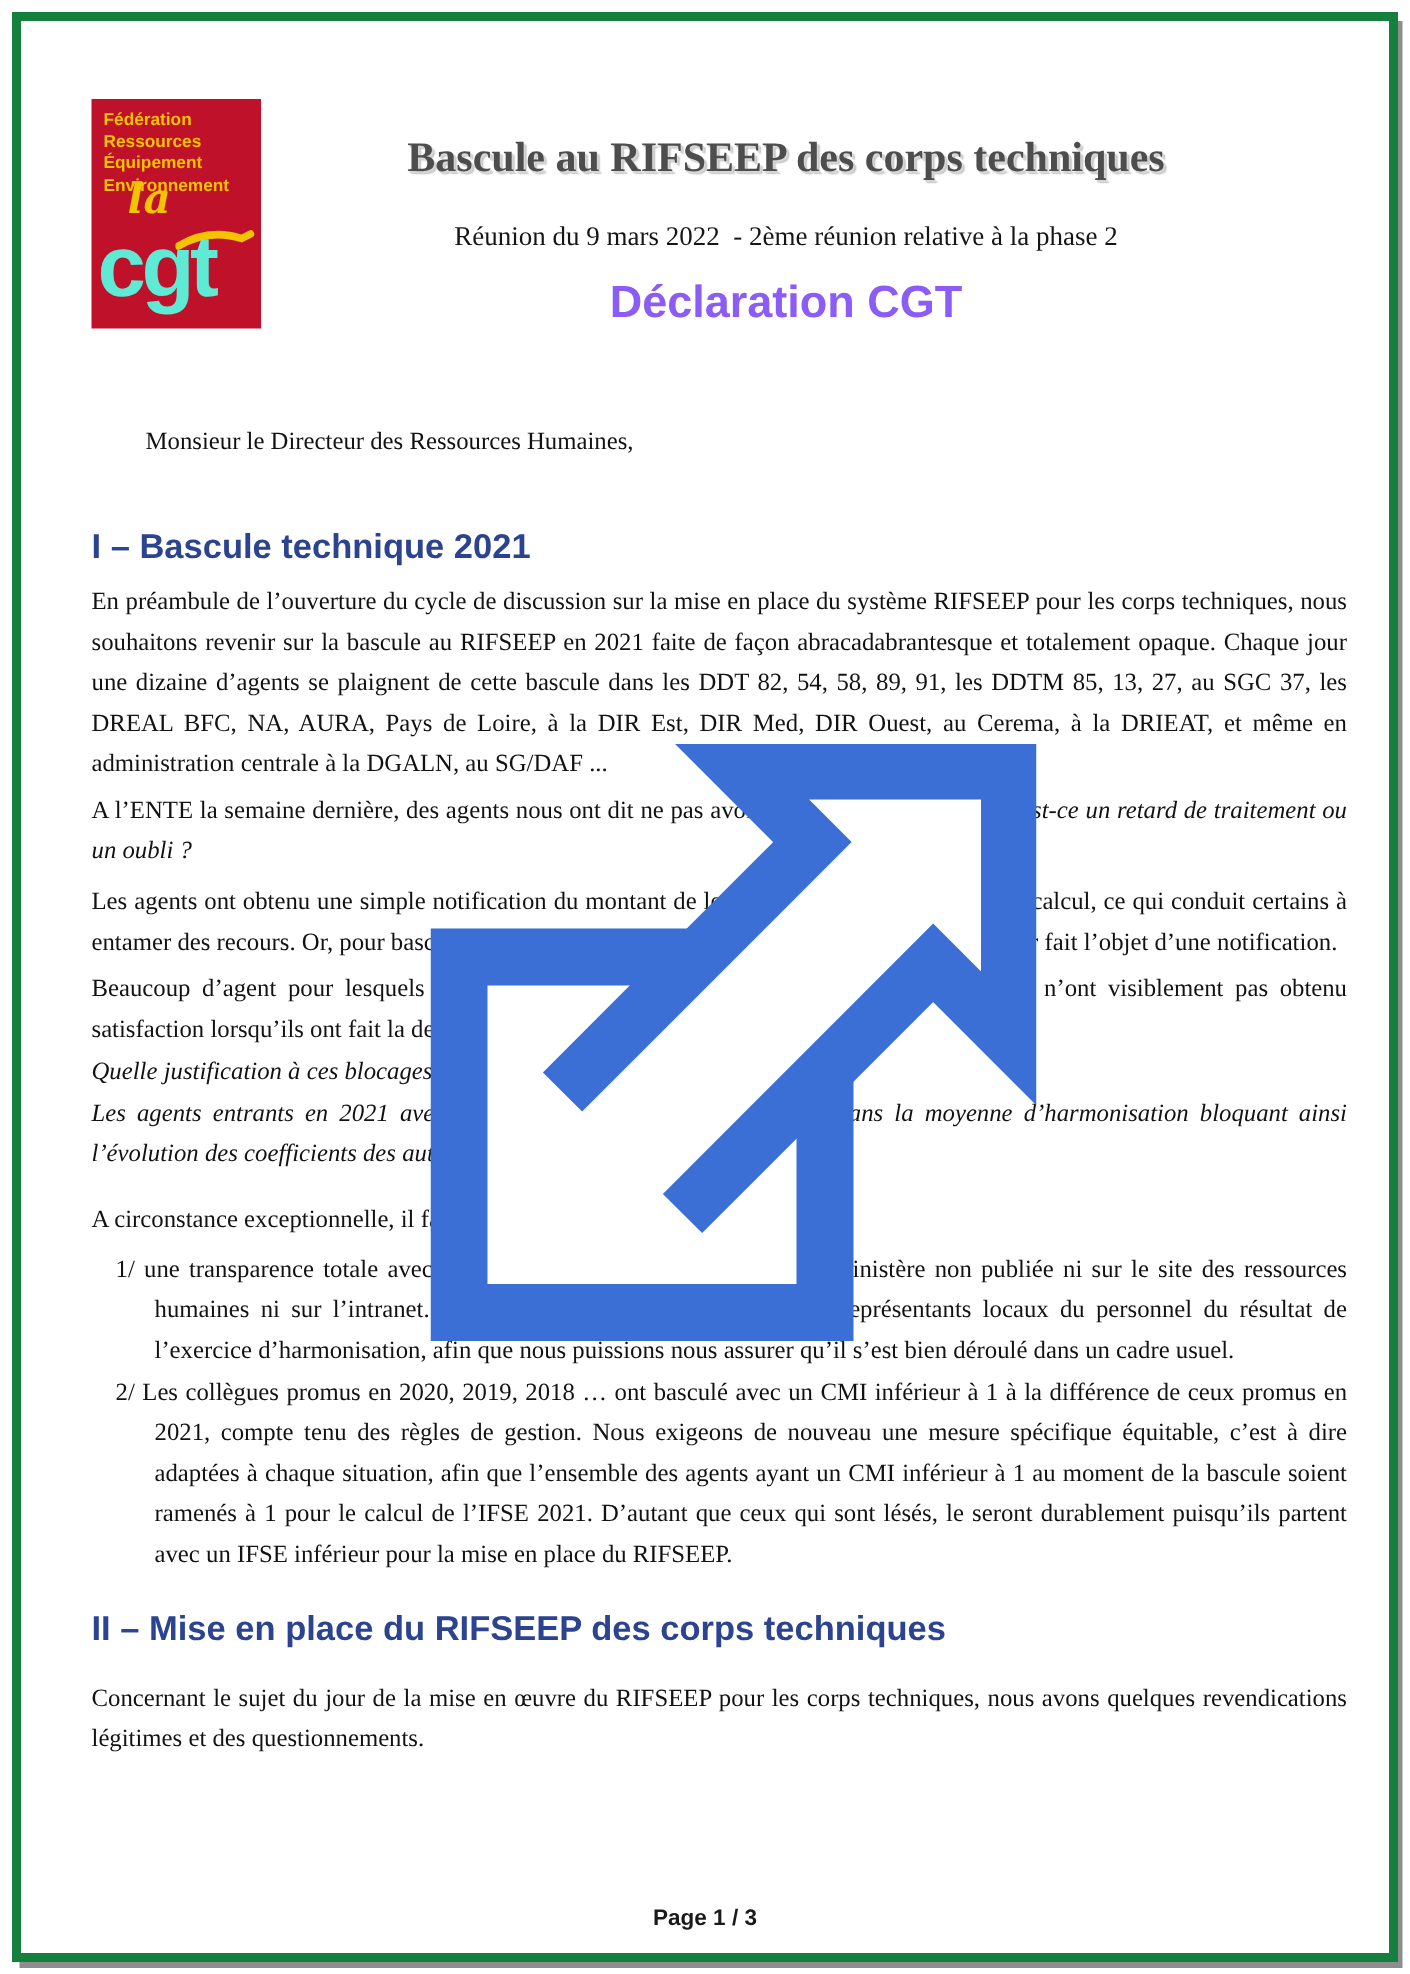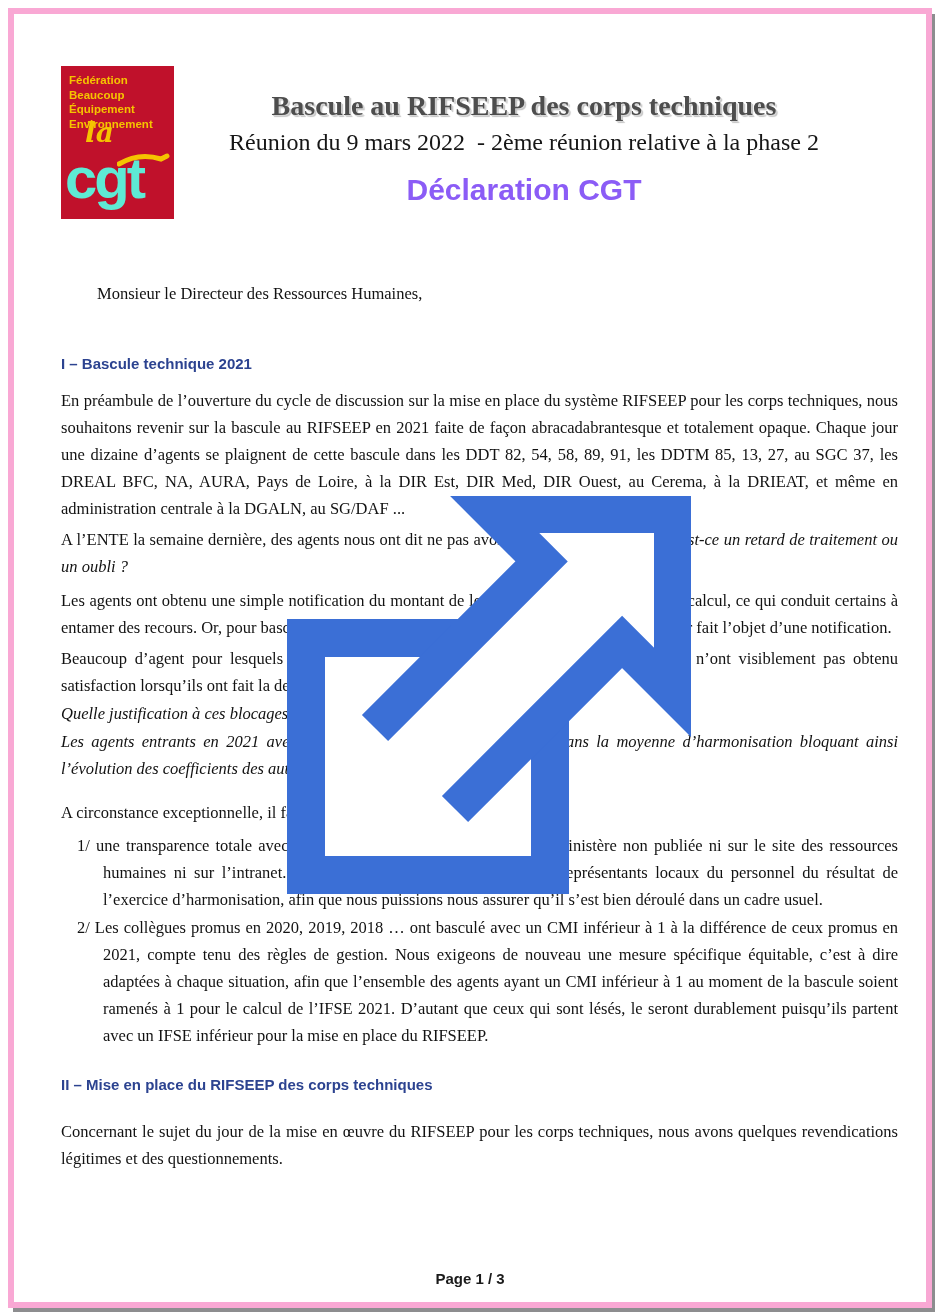--- a/index.html
+++ b/index.html
@@ -1,19 +1,19 @@
 <!DOCTYPE html>
 <html lang="fr"><head>
 <meta charset="utf-8">
 <style>
   html,body{margin:0;padding:0;background:#ffffff;}
   body{width:940px;height:1316px;position:relative;font-family:"Liberation Serif",serif;}
   .page{
     position:absolute;left:8px;top:8px;width:912px;height:1288px;
-    background:#ffffff;border:6px solid #f9a8d4;
+    background:#ffffff;border:6px solid #15803d;
     box-shadow:4px 5px 0 -1px #8d8d8f;
   }
   .content{position:absolute;inset:0;overflow:hidden;}
 
   
   .header{position:relative;height:212px;}
   .logo{
     position:absolute;left:47px;top:52px;width:113px;height:153px;
     background:#C0112B;overflow:hidden;
   }
@@ -26,32 +26,32 @@
   .logo-swash{position:absolute;left:56px;top:66px;}
   .logo-cgt{
     position:absolute;left:4px;top:78px;color:#5eead4;
     font-family:"Liberation Sans",sans-serif;font-weight:bold;font-size:58px;letter-spacing:-3px;
   }
   .titles{margin-left:170px;width:680px;text-align:center;padding-top:76px;}
   .doc-title{
     font-family:"Liberation Serif",serif;font-weight:bold;font-size:28px;color:#4d4d4d;
     text-shadow:1px 1px 0 #d6d6d6,2px 2px 1px #c4c4c4;
   }
-  .doc-subtitle{font-size:24px;color:#161616;margin-top:7px;}
+  .doc-subtitle{font-size:18px;color:#161616;margin-top:25px;}
   .doc-declaration{
     font-family:Liberation Sans, sans-serif;font-weight:bold;font-size:30px;color:#8b5cf6;
     margin-top:17px;
   }
 
   
   .textcol{padding:0 28px 0 47px;color:#121212;}
   p,.doc-item{margin:0;font-size:16.5px;line-height:27px;text-align:justify;}
   .salutation{margin-top:54px;text-align:left;margin-left:36px;}
   .sec-heading{
-    font-family:"Liberation Sans",sans-serif;font-weight:bold;font-size:15px;
+    font-family:"Liberation Sans",sans-serif;font-weight:bold;font-size:23px;
     color:#2C4390;margin:0;line-height:24px;
   }
   .h-sec1{margin-top:45px;}
   .mt-p1{margin-top:11px;}
   .mt-p2{margin-top:4px;}
   .mt-p3{margin-top:7px;}
   .mt-p4{margin-top:4px;}
   .mt-p5{margin-top:1px;}
   .mt-p6{margin-top:1px;}
   .mt-p7{margin-top:17px;}
@@ -75,21 +75,21 @@
 <body>
 
 <div class="page">
   <div class="content">
 
     <div class="header">
 
       <div class="logo">
         <div class="logo-lines">
           <div class="logo-line">Fédération</div>
-          <div class="logo-line">Beaucoup</div>
+          <div class="logo-line">Ressources</div>
           <div class="logo-line">Équipement</div>
           <div class="logo-line">Environnement</div>
         </div>
         <span class="logo-la">la</span>
         <svg class="logo-swash" width="54" height="40" viewBox="0 0 54 40">
           <path d="M2 32 Q 22 20, 44 27 L 50 24" fill="none" stroke="#F5C400" stroke-width="5" stroke-linecap="round"></path>
         </svg>
         <span class="logo-cgt">cgt</span>
       </div>
 

